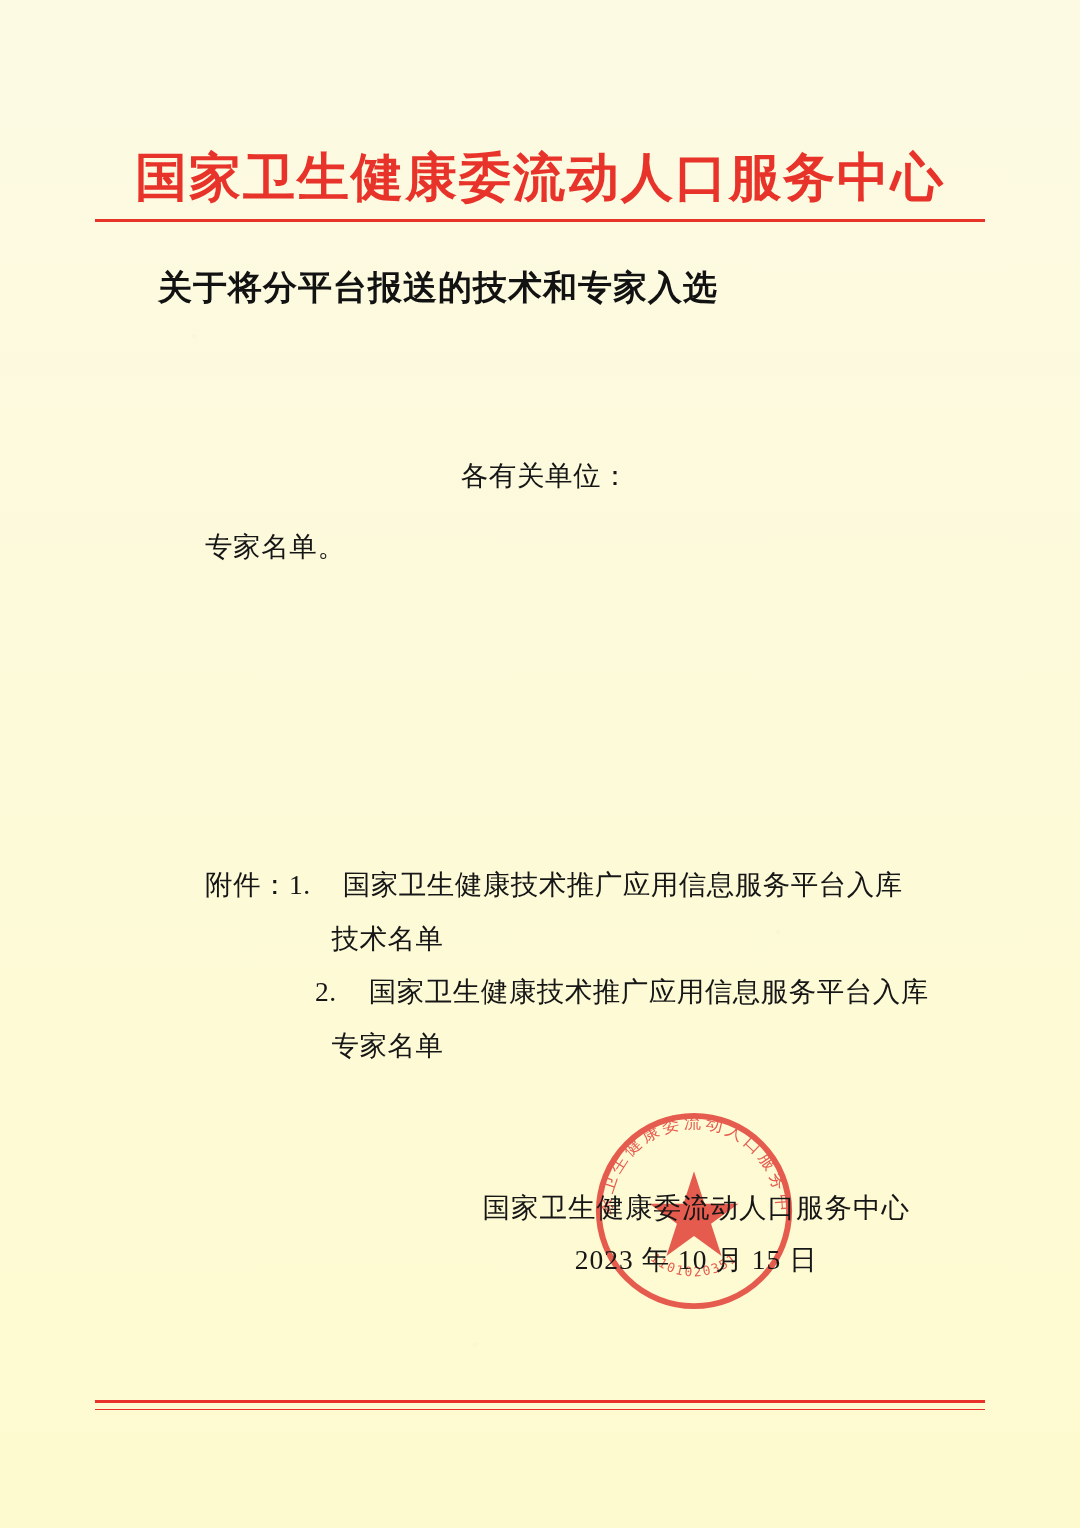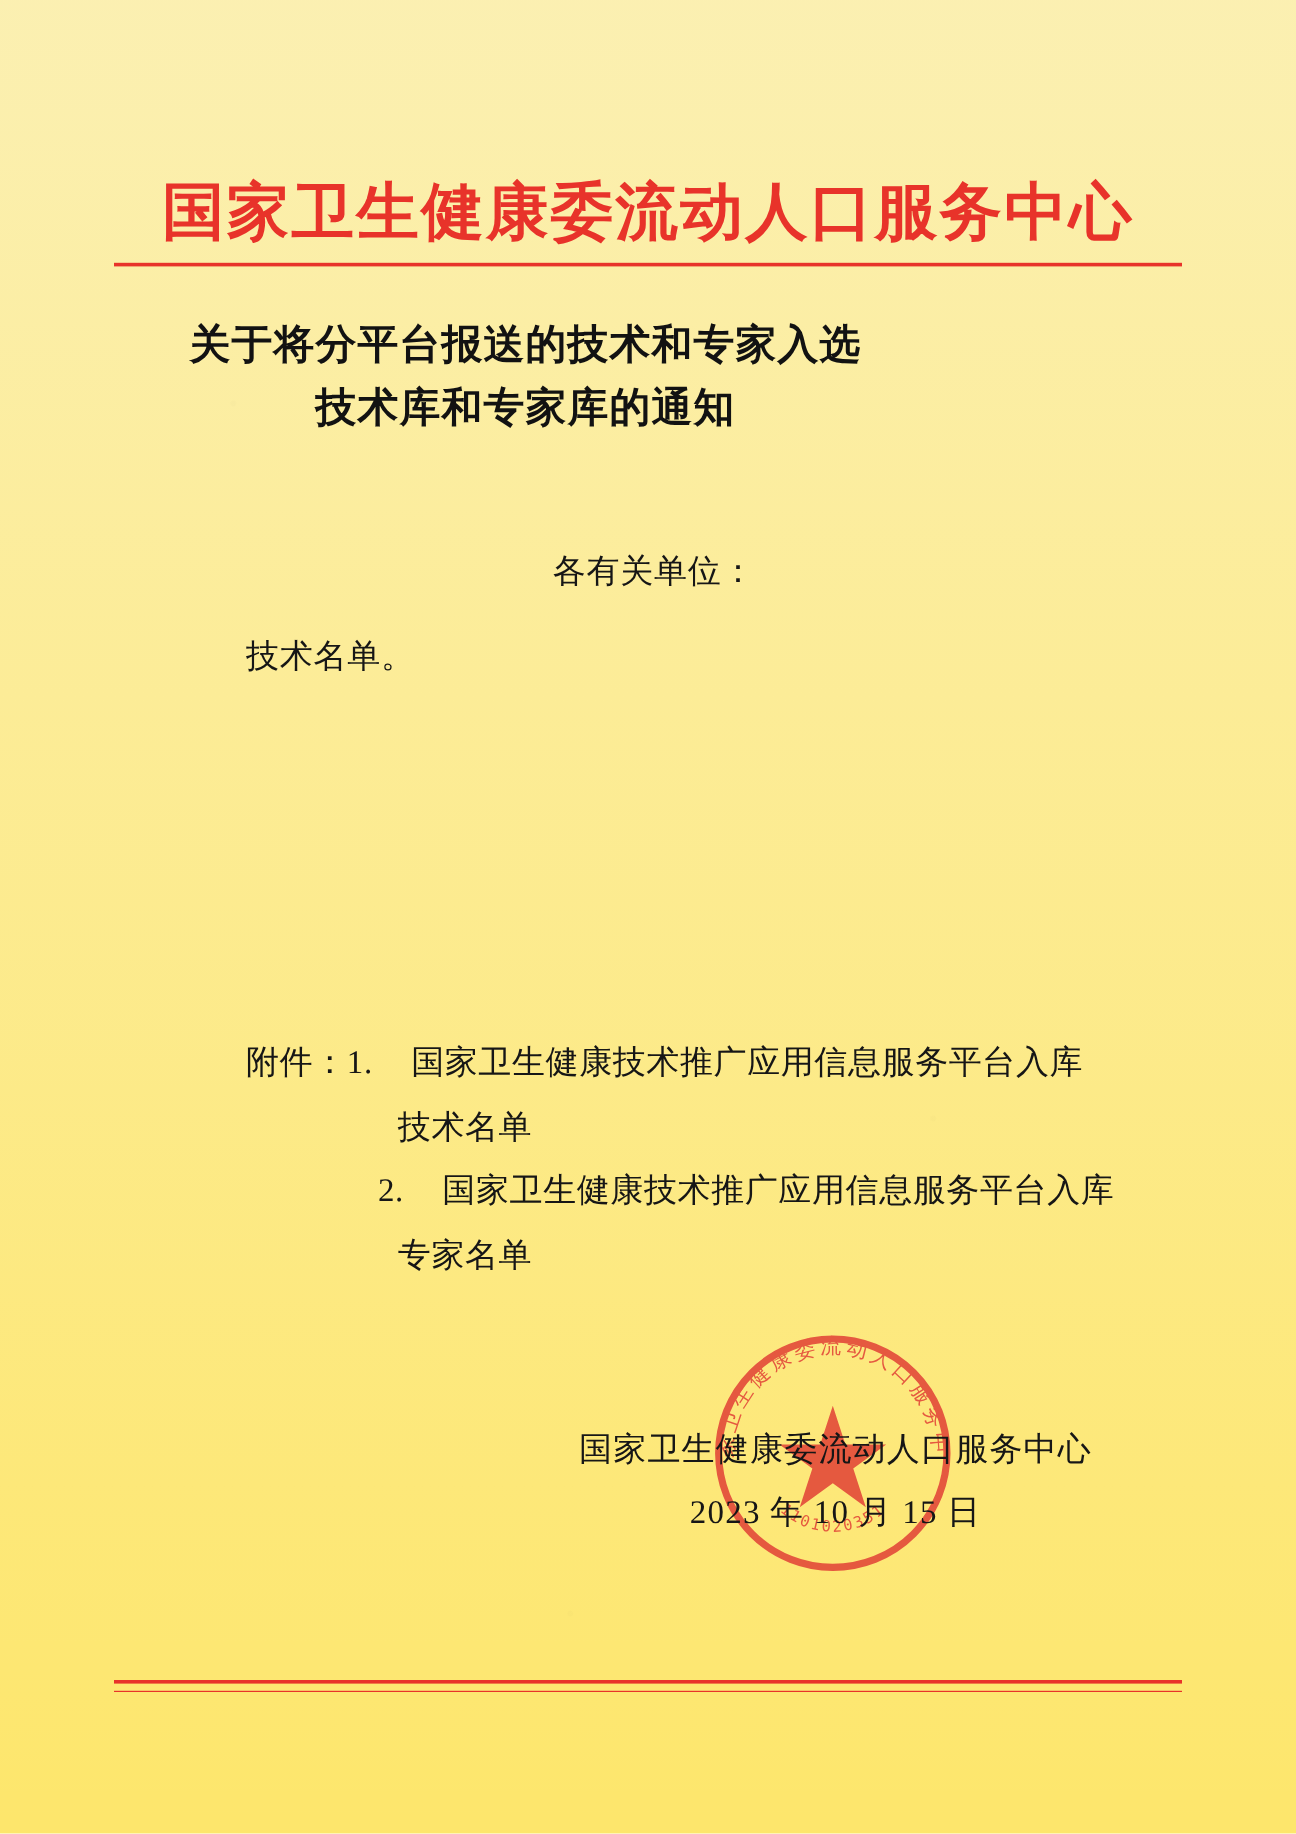--- a/index.html
+++ b/index.html
@@ -13,21 +13,21 @@
     font-family: "Liberation Serif", "DejaVu Serif", serif;
     color: #1a1a1a;
     position: relative;
     overflow: hidden;
   }
 
   .page {
     position: relative;
     width: 1080px;
     height: 1528px;
-    background: #fde047;
+    background: #fef9c3;
     box-sizing: border-box;
   }
 
   
   .paper-noise {
     position: absolute;
     inset: 0;
     pointer-events: none;
     background:
       radial-gradient(circle at 18% 22%, rgba(0,0,0,0.012) 0 2px, transparent 3px),
@@ -157,26 +157,25 @@
 <div class="page">
   <div class="paper-noise"></div>
 
   <div class="header">
     <div class="org-title">国家卫生健康委流动人口服务中心</div>
     <div class="header-rule"></div>
   </div>
 
   <div class="doc-title">
     <div>关于将分平台报送的技术和专家入选</div>
-    <div>技术库和专家库的通知</div>
   </div>
 
   <div class="body-text">
     <div class="p-salutation">各有关单位：</div>
-    <div class="p-indent p-gap">技术名单。</div>
+    <div class="p-indent p-gap">专家名单。</div>
   </div>
 
   <div class="attachments">
     <div class="att-row">
       <span class="att-label">附件：</span>
       <span class="att-num">1.</span>
       <span class="att-text">国家卫生健康技术推广应用信息服务平台入库</span>
     </div>
     <div class="att-cont">技术名单</div>
 

